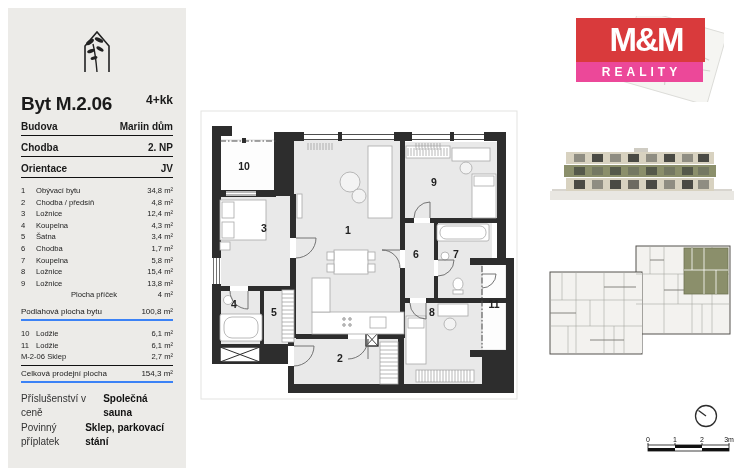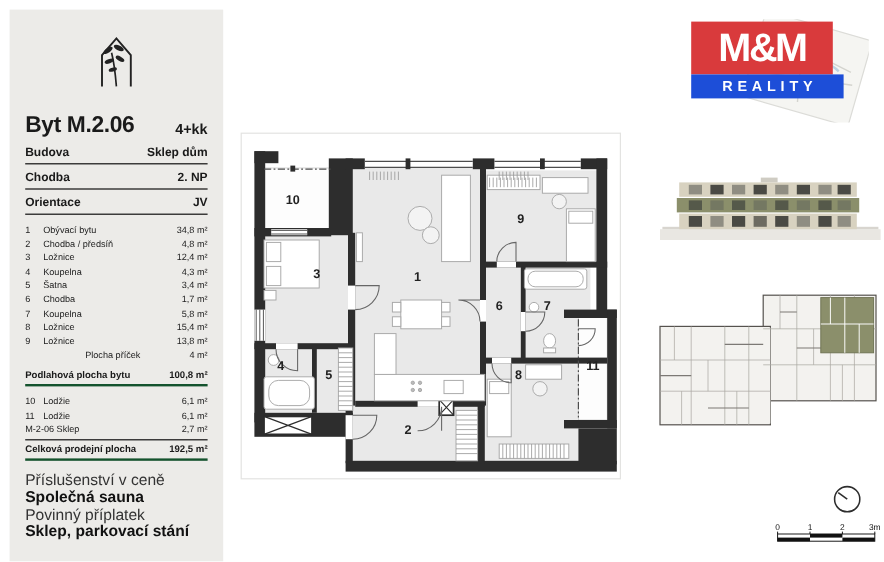--- a/index.html
+++ b/index.html
@@ -13,53 +13,54 @@
     background:#ecebe8;box-sizing:border-box;padding:0 13px;
   }
   .logo-wrap{text-align:center;margin-top:18px;}
   .script-name{
     font-family:"DejaVu Serif",serif;font-style:italic;text-align:center;
     line-height:1.02;color:#262626;margin-top:2px;
   }
   .script-name .l1{font-size:19px;display:block;margin-left:-26px;}
   .script-name .l2{font-size:18px;display:block;}
   .script-name .l3{font-size:16px;display:block;margin-left:48px;}
-  .unit-head{display:flex;align-items:flex-end;margin-top:13px;gap:24px;}
+  .unit-head{display:flex;align-items:flex-start;margin-top:13px;gap:24px;}
   .unit-title{font-size:19px;font-weight:800;letter-spacing:-.3px;}
   .unit-layout{margin-left:auto;font-size:12px;font-weight:800;padding-bottom:1px;}
   .irow{display:flex;justify-content:space-between;align-items:flex-end;
     font-size:10px;font-weight:700;border-bottom:1.5px solid #111;
     padding:6px 0 3px 0;}
   .rooms{margin-top:7px;}
   .rrow{display:flex;font-size:7.6px;line-height:11.6px;color:#222;}
   .rrow .num{width:15px;flex:none;}
   .rrow .nm{flex:1;}
   .rrow .ar{flex:none;}
   .rrow.noindent .nm{margin-left:0;}
   .rrow.indent .nm{margin-left:15px;padding-left:35px;}
-  .trow{display:flex;justify-content:space-between;font-size:8px;font-weight:700;
-    border-bottom:2px solid #14532d;padding:3px 0 3px 0;margin-top:3px;}
+  .trow{display:flex;justify-content:space-between;font-size:8px;font-weight:400;
+    border-bottom:2px solid #3b82f6;padding:3px 0 3px 0;margin-top:3px;}
   .trow.grand{border-top:1.5px solid #111;margin-top:2px;padding-top:3px;text-align:right;}
   .gap8{height:7px;}
   .details{margin-top:9px;}
-  .drow{display:flex;justify-content:flex-end;font-size:13px;line-height:14.5px;color:#333;flex-direction:column;}
+  .drow{display:flex;justify-content:flex-end;font-size:10px;line-height:14.5px;color:#333;}
   .drow .val{font-weight:800;color:#111;}
   
   .plan{position:absolute;left:200px;top:110px;}
   
   .brand{position:absolute;left:576px;top:14px;width:156px;height:96px;}
   .brand .map{position:absolute;left:44px;top:2px;width:104px;height:86px;}
   .brand .red{
     position:absolute;left:0;top:4px;width:118px;height:44px;background:#d93a3c;
     display:flex;align-items:center;justify-content:center;
     color:#fff;font-weight:800;font-size:33px;letter-spacing:-2px;
     font-family:"Liberation Sans",sans-serif;
+    padding-left:11px;
   }
   .brand .blue{
-    position:absolute;left:0;top:48px;width:127px;height:20px;background:#1d4ed8;
+    position:absolute;left:0;top:48px;width:127px;height:20px;background:#ec4899;
     display:flex;align-items:center;justify-content:center;
     color:#fff;font-weight:700;font-size:12px;letter-spacing:4px;text-indent:4px;
   }
   .elev{position:absolute;left:550px;top:146px;}
   .keyplan{position:absolute;left:546px;top:240px;}
   .compass{position:absolute;left:692px;top:402px;}
   .scalebar{position:absolute;left:645px;top:434px;}
 </style>
 </head>
 <body>
@@ -77,21 +78,21 @@
     </svg>
   </div>
 
   <div class="unit-head">
     <span class="unit-title">Byt M.2.06</span>
     <span class="unit-layout">4+kk</span>
   </div>
 
   <div class="irow">
     <span>Budova</span>
-    <span>Sklep dům</span>
+    <span>Mariin dům</span>
   </div>
   <div class="irow">
     <span>Chodba</span>
     <span>2. NP</span>
   </div>
   <div class="irow">
     <span>Orientace</span>
     <span>JV</span>
   </div>
 
@@ -163,21 +164,21 @@
       <span class="nm">Lodžie</span>
       <span class="ar">6,1 m²</span>
     </div>
   <div class="rrow noindent">
       <span class="nm">M-2-06 Sklep</span>
       <span class="ar">2,7 m²</span>
     </div>
 
   <div class="trow grand">
     <span>Celková prodejní plocha</span>
-    <span>192,5 m²</span>
+    <span>154,3 m²</span>
   </div>
 
   <div class="details">
     <div class="drow">
         <span>Příslušenství v ceně</span>
         <span class="val">Společná sauna</span>
       </div>
     <div class="drow">
         <span>Povinný příplatek</span>
         <span class="val">Sklep, parkovací stání</span>

